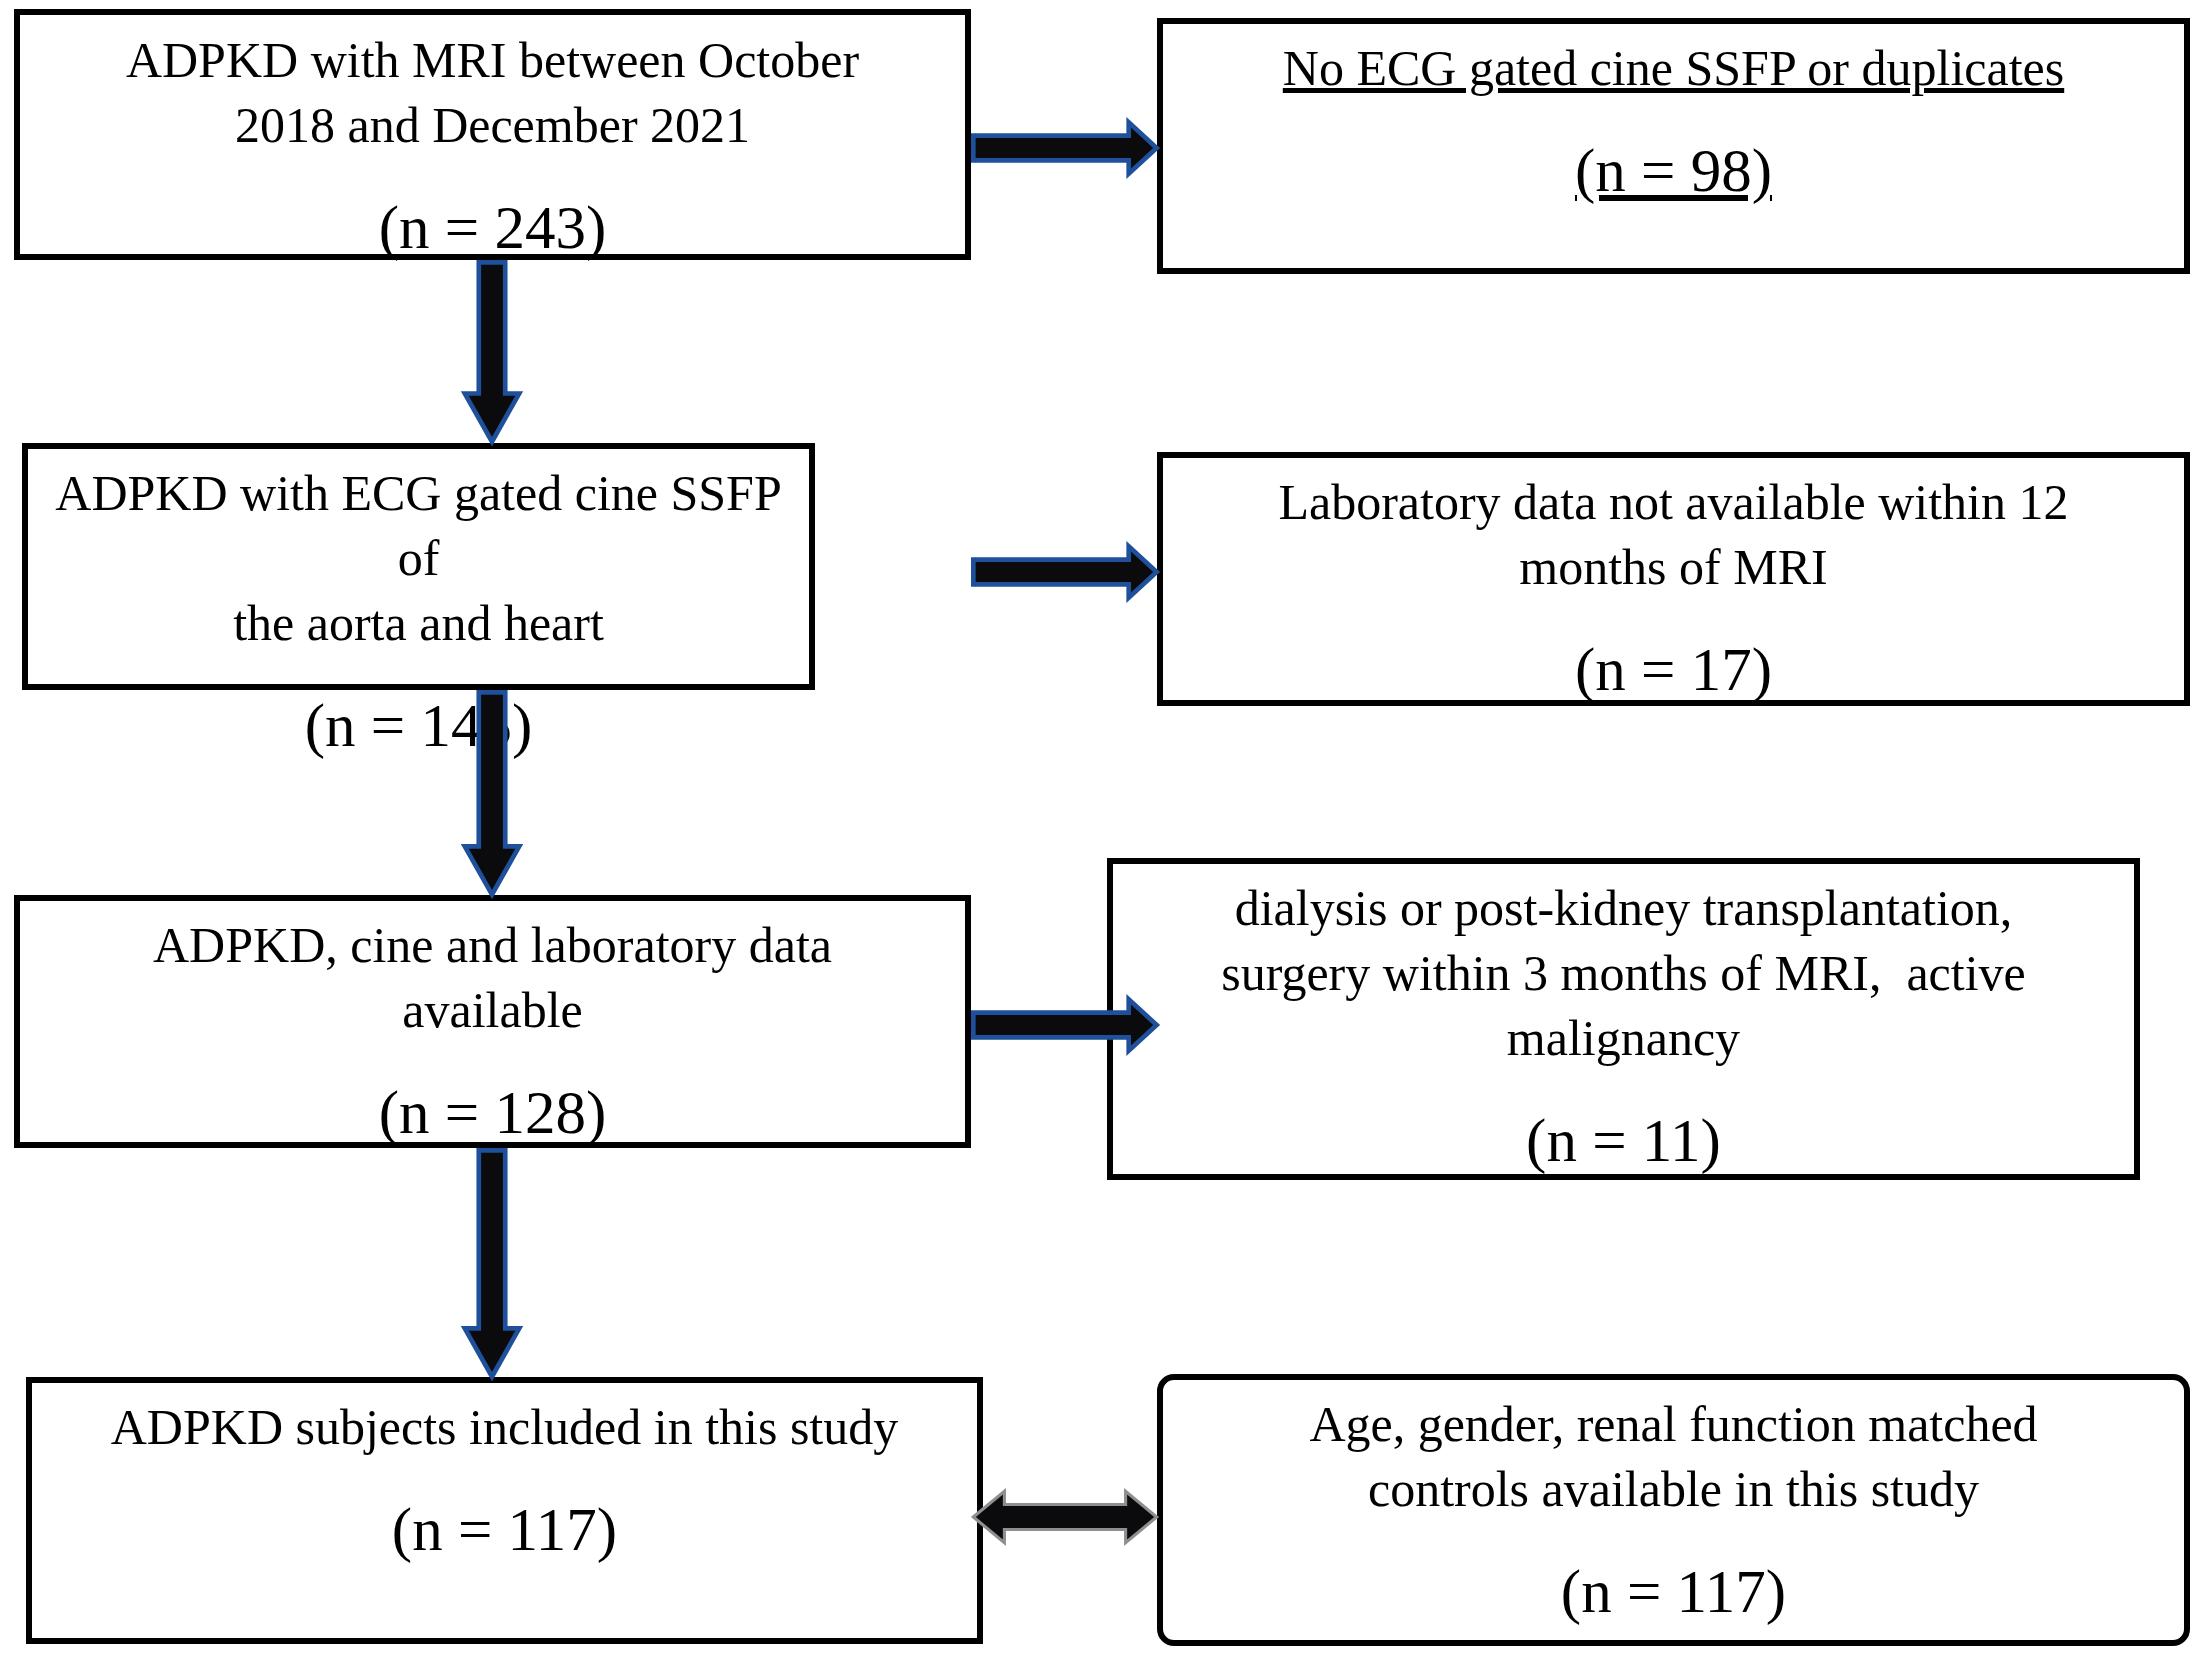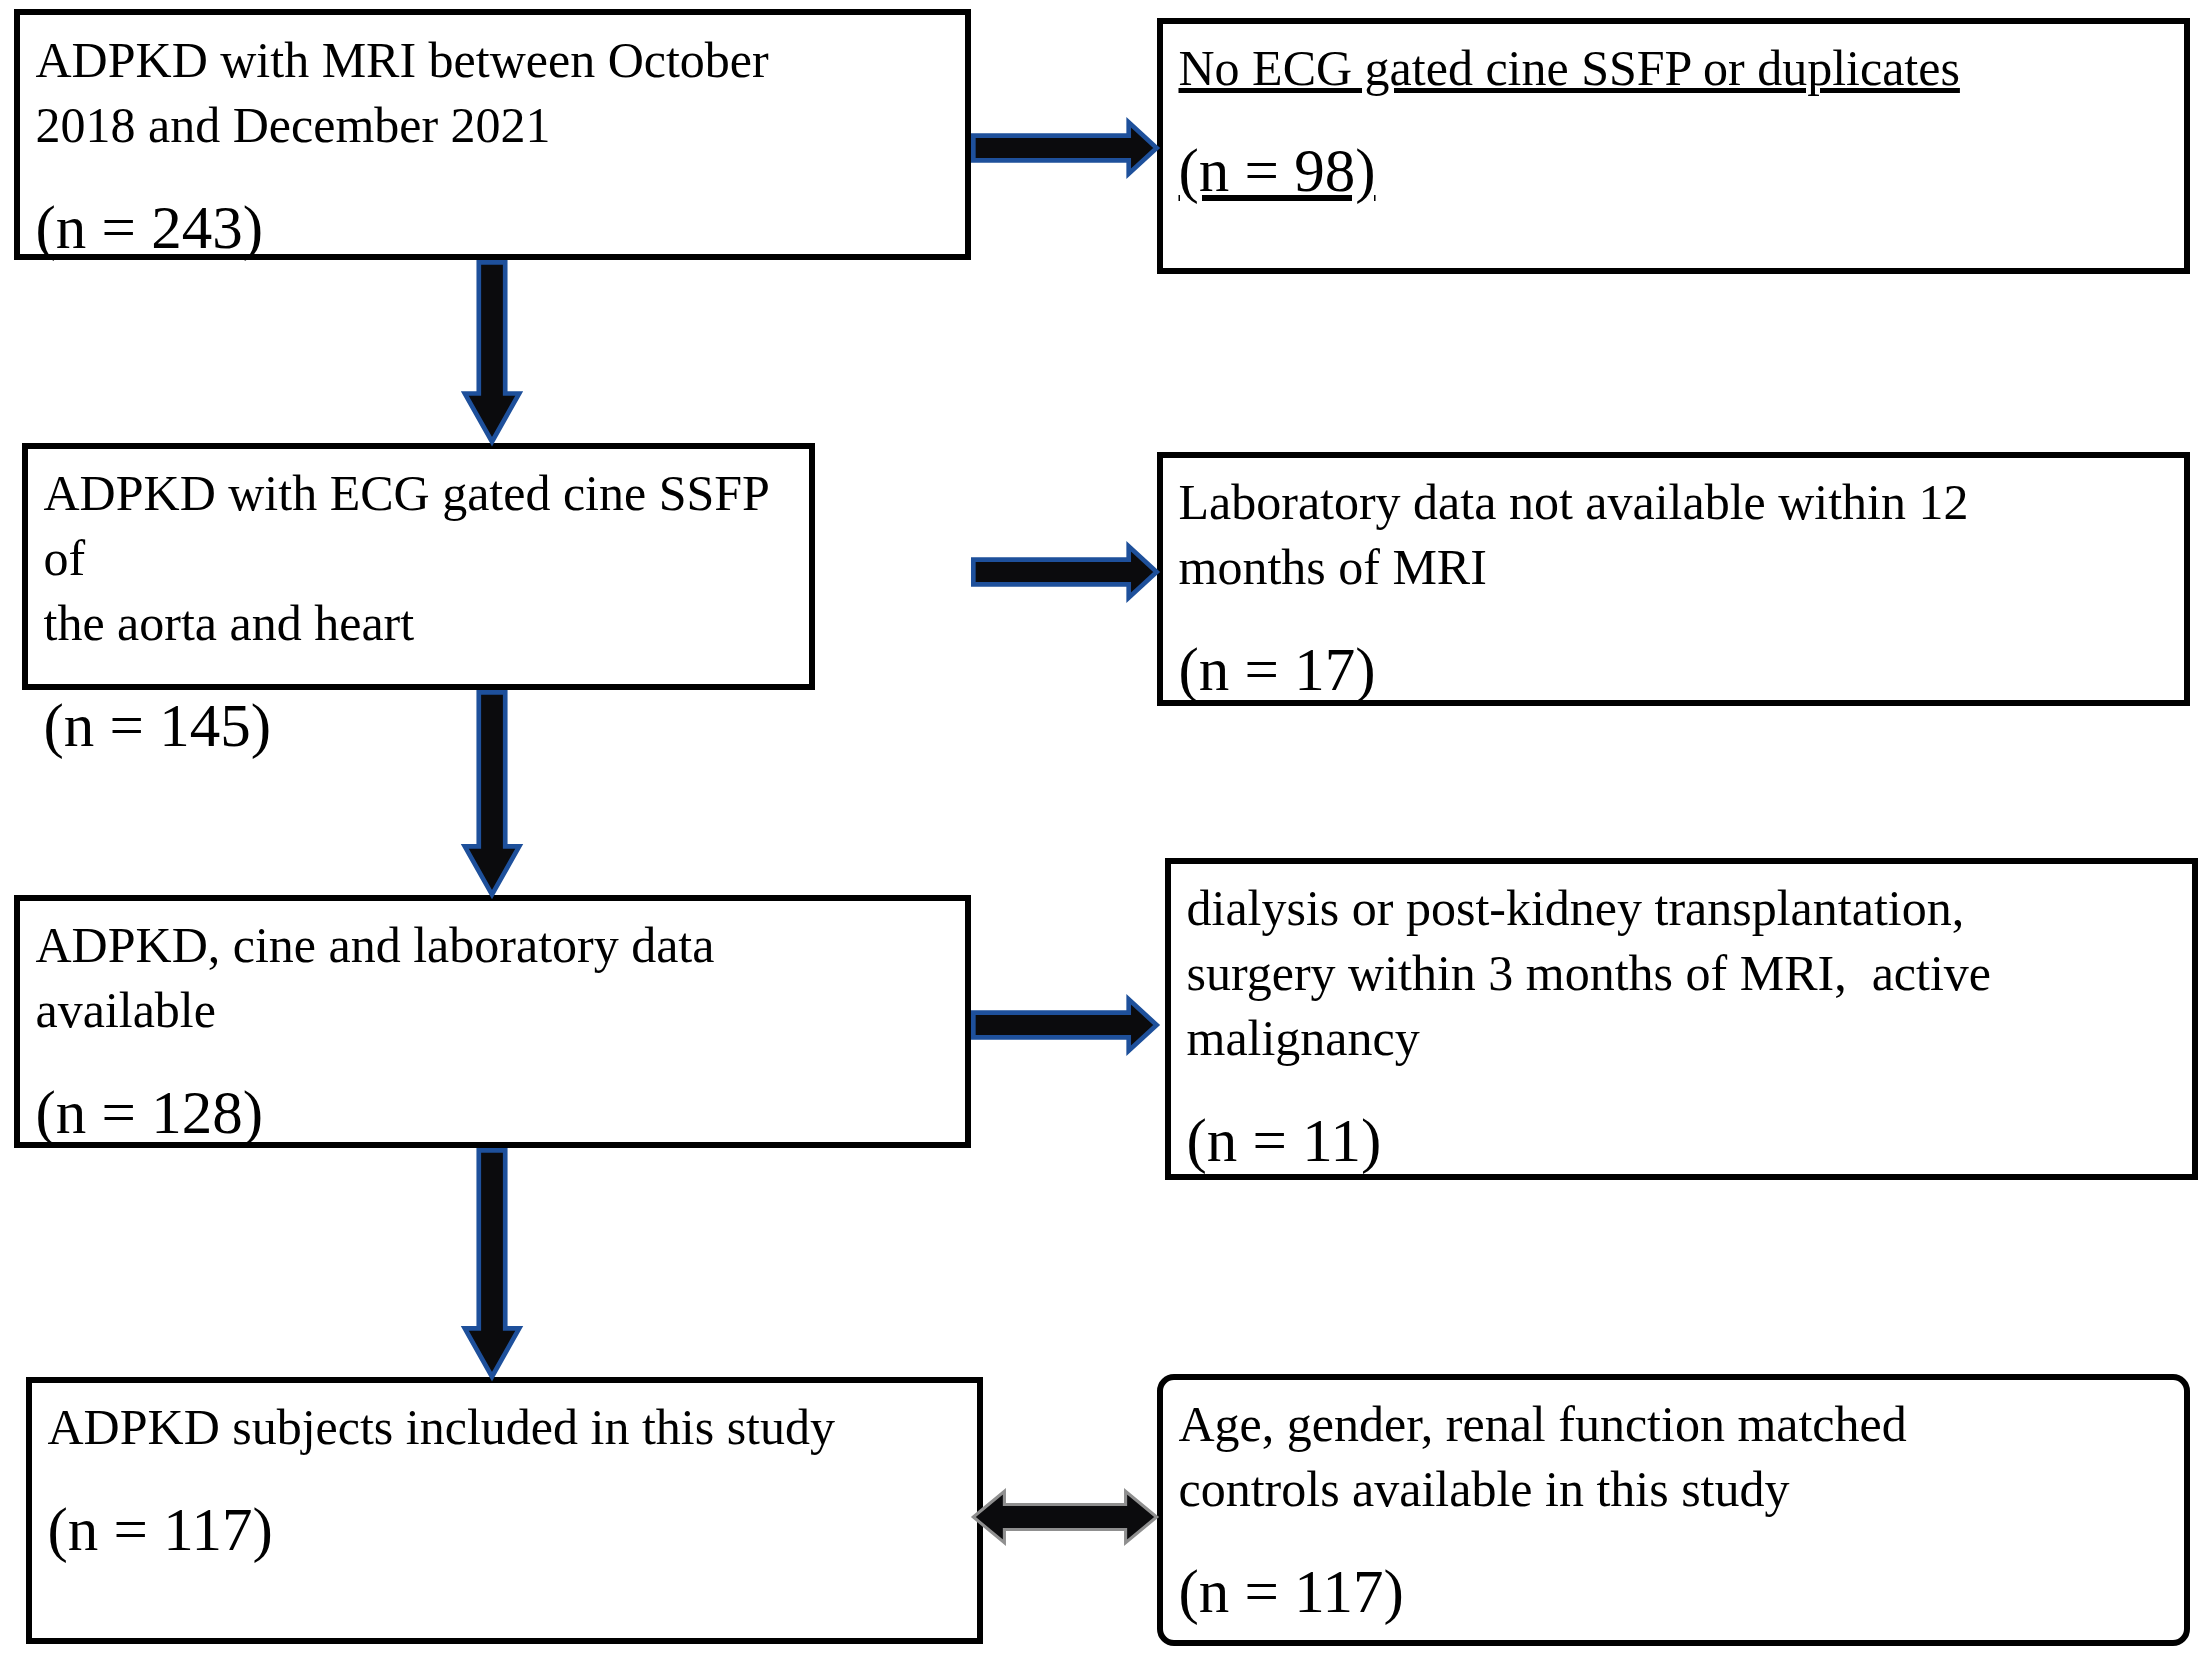--- a/index.html
+++ b/index.html
@@ -9,21 +9,21 @@
     background:var(--background,#ffffff);
     font-family:"Liberation Serif","DejaVu Serif",serif;
     color:var(--text,#000000);
     overflow:hidden;
   }
   .box{
     position:absolute;
     box-sizing:border-box;
     border:6.2px solid var(--box-border,#000000);
     background:var(--box-fill,#ffffff);
-    text-align:left;
+    text-align:center;
     padding:12.4px 15.5px 0 15.5px;
   }
   .box-title{
     white-space:pre-wrap;
     font-size:50px;
     line-height:65px;
   }
   .box-n{
     font-size:61px;
     line-height:65px;
@@ -74,21 +74,21 @@
     <div class="box-title">No ECG gated cine SSFP or duplicates</div>
     <div class="box-n">(n = 98)</div>
   </div>
 
   <div class="box" style="left:1157px;top:437px;width:1033px;height:254px;margin-top:15px;">
     <div class="box-title">Laboratory data not available within 12
 months of MRI</div>
     <div class="box-n">(n = 17)</div>
   </div>
 
-  <div class="box" style="left:1165px;top:858px;width:1033px;height:322px;">
+  <div class="box" style="left:1107px;top:858px;width:1033px;height:322px;">
     <div class="box-title">dialysis or post-kidney transplantation,
 surgery within 3 months of MRI,  active
 malignancy</div>
     <div class="box-n">(n = 11)</div>
   </div>
 
   <div class="box" style="left:1157px;top:1374px;width:1033px;height:272px;border-radius:17px;">
     <div class="box-title">Age, gender, renal function matched
 controls available in this study</div>
     <div class="box-n">(n = 117)</div>

